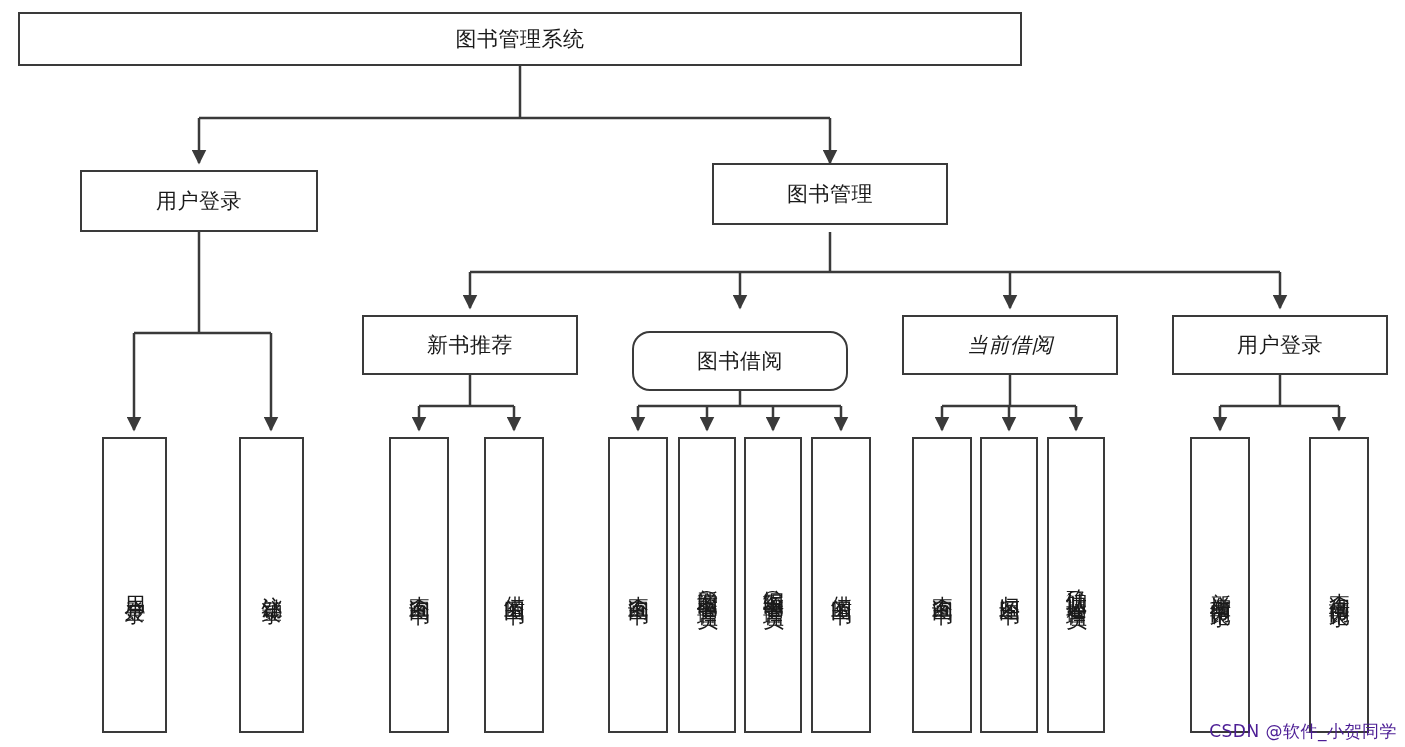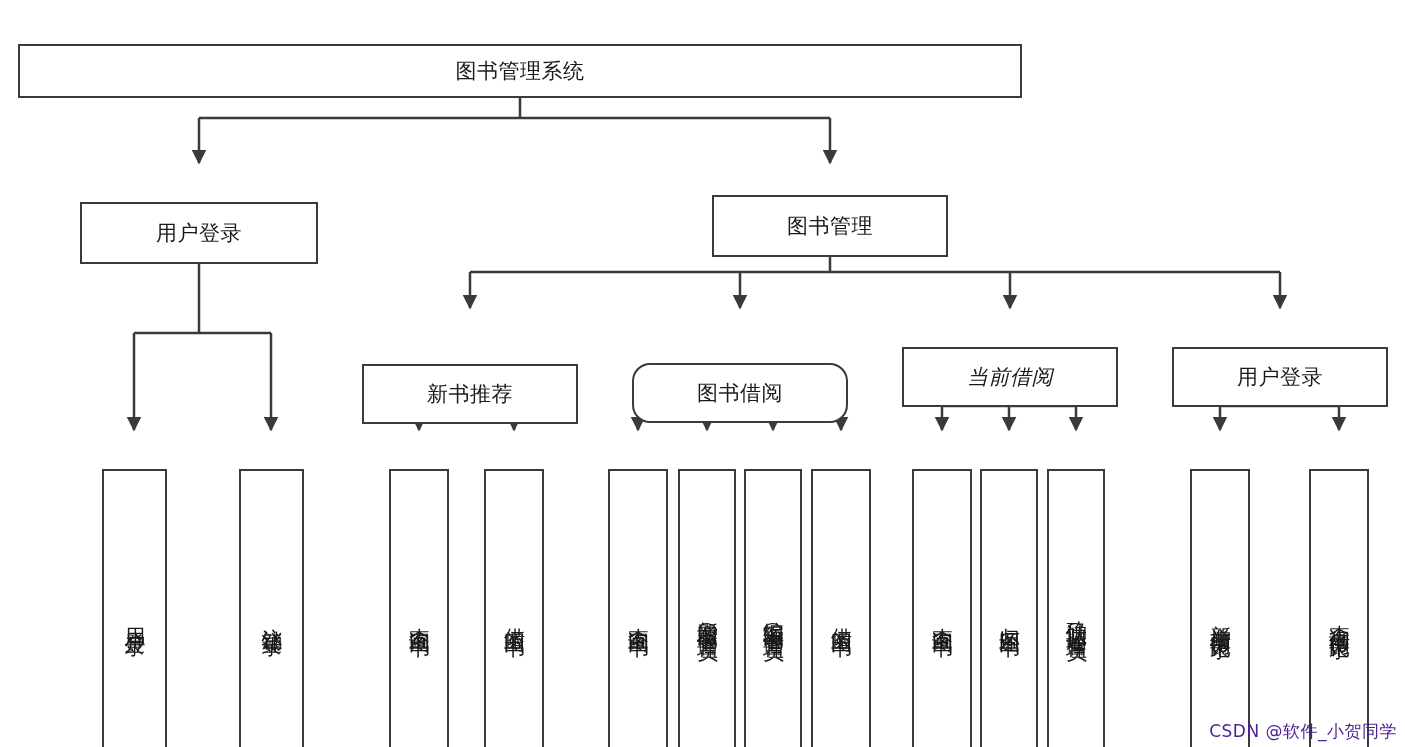--- a/index.html
+++ b/index.html
@@ -28,21 +28,20 @@
   .node {
     position: absolute;
     box-sizing: border-box;
     background: #ffffff;
     border: 2px solid #3a3a3a;
     display: flex;
     align-items: center;
     justify-content: center;
     color: #1a1a1a;
     text-align: center;
-    margin-top: 32px;
   }
   .node.h {
     font-size: 21px;
     letter-spacing: 0.5px;
   }
   .node.v {
     font-size: 21px;
     padding: 6px 0;
   }
   .node.v .vtext {
@@ -125,21 +124,21 @@
     <span class="htext">图书管理系统</span>
   </div>
 
   <div class="node h" style="left:80px; top:170px; width:238px; height:62px;">
     <span class="htext">用户登录</span>
   </div>
   <div class="node h" style="left:712px; top:163px; width:236px; height:62px;">
     <span class="htext">图书管理</span>
   </div>
 
-  <div class="node h" style="left:362px; top:332px; width:216px; height:60px;">
+  <div class="node h" style="left:362px; top:315px; width:216px; height:60px;">
     <span class="htext">新书推荐</span>
   </div>
   <div class="node h" style="left:632px; top:331px; width:216px; height:60px;border-radius:18px;">
     <span class="htext">图书借阅</span>
   </div>
   <div class="node h" style="left:902px; top:315px; width:216px; height:60px;font-style:italic;">
     <span class="htext">当前借阅</span>
   </div>
   <div class="node h" style="left:1172px; top:315px; width:216px; height:60px;">
     <span class="htext">用户登录</span>

